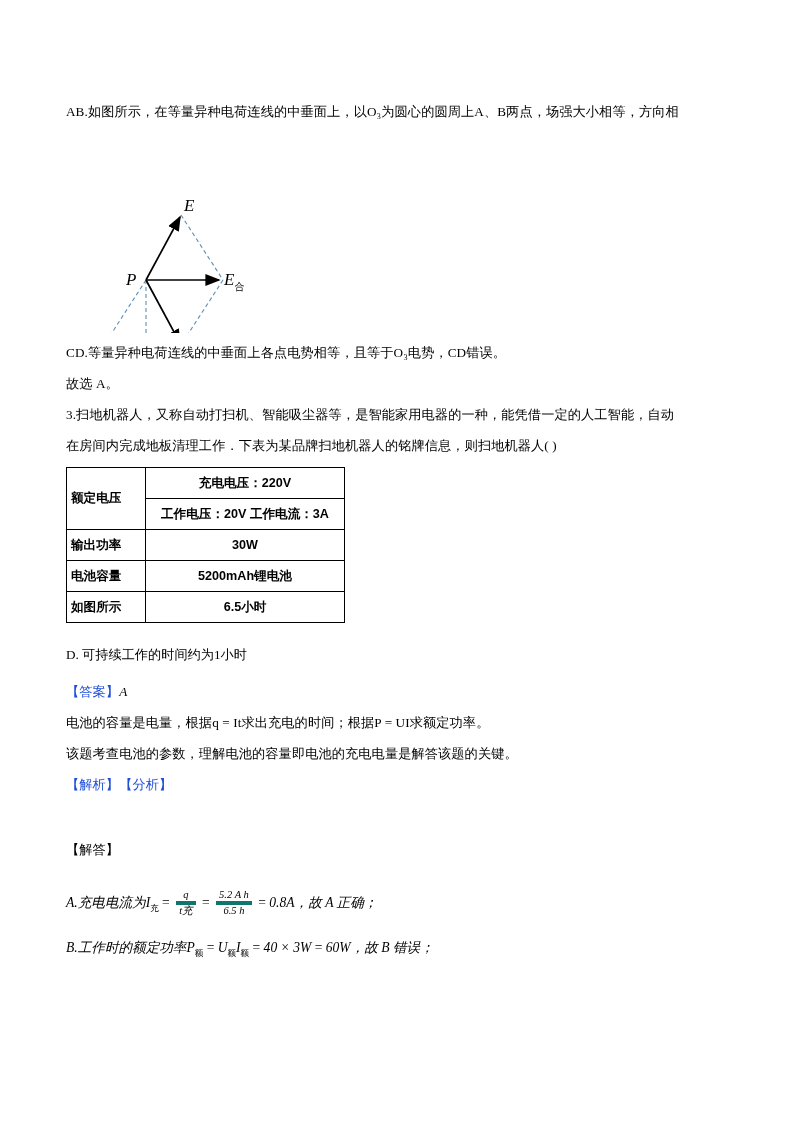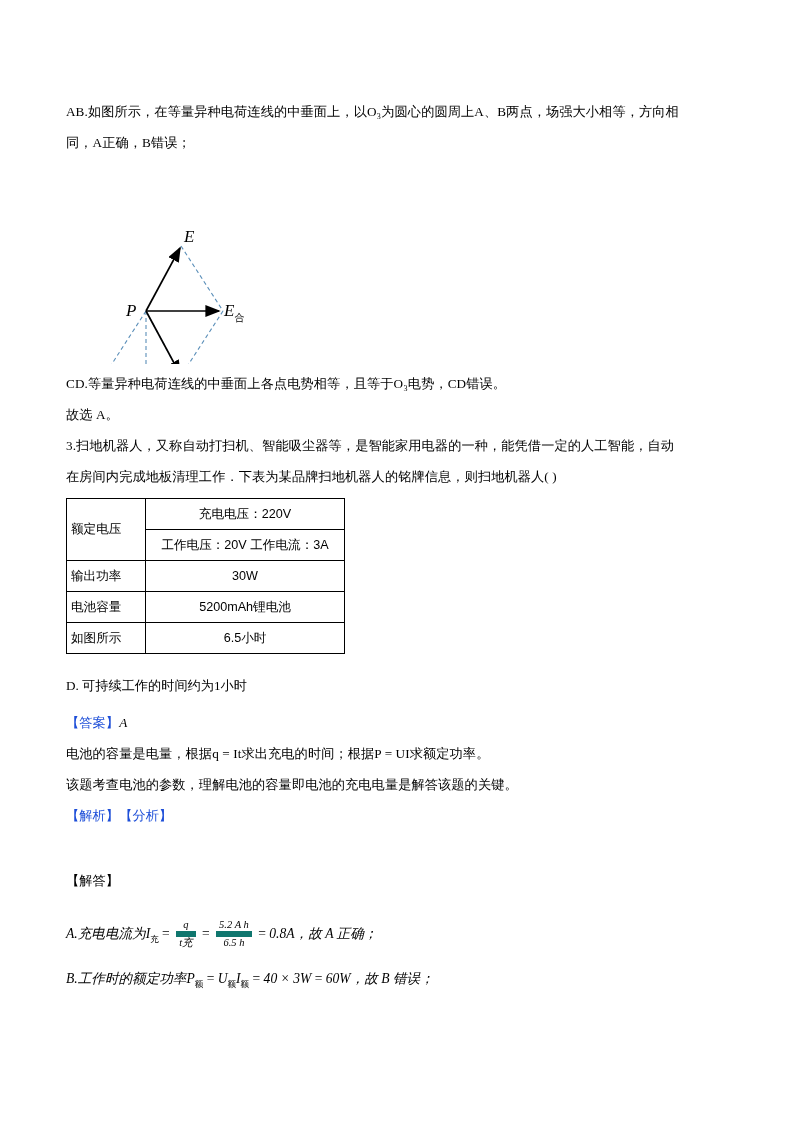--- a/index.html
+++ b/index.html
@@ -61,20 +61,21 @@
     table-layout: fixed;
   }
   table.spec td {
     border: 1.2px solid #000;
     font-size: 12.6px;
     font-family: "Liberation Sans", sans-serif;
     padding: 2px 4px;
     height: 26px;
     vertical-align: middle;
     color: #000;
+    font-weight: bold;
   }
   td.label-cell {
     width: 70px;
     text-align: left;
     padding-left: 3px;
     white-space: nowrap;
   }
   td.value-cell {
     width: 190px;
     text-align: center;
@@ -108,36 +109,35 @@
     display: inline-block;
     vertical-align: middle;
     text-align: center;
     font-size: 10.5px;
     line-height: 1.12;
     margin: 0 3px;
     position: relative;
     top: -1px;
   }
   .frac .num { display: block; padding: 0 3px; }
-  .frac .den { display: block; border-top: 6px solid #0f766e; padding: 0 3px; }
+  .frac .den { display: block; border-top: 4px solid #0f766e; padding: 0 3px; }
   sub.sm { font-size: 8.5px; font-style: normal; }
   .upr { font-style: normal; }
 
   .spacer-lg { height: 34px; }
   .spacer-md { height: 18px; }
 </style>
 </head>
 <body>
 
 <div class="page">
   <div class="content">
 
     <div class="para">
       <span class="line">AB.如图所示，在等量异种电荷连线的中垂面上，以O₃为圆心的圆周上A、B两点，场强大小相等，方向相</span>
-      <span class="line">同，A正确，B错误；</span>
     </div>
 
     <div class="figure">
       <svg width="300" height="200" viewBox="0 0 300 200">
 
         <g stroke="#5b8fb9" stroke-width="1.1" stroke-dasharray="4,3" fill="none">
 
           <line x1="115" y1="82" x2="157" y2="147"></line>
           <line x1="157" y1="147" x2="115" y2="212"></line>
 

